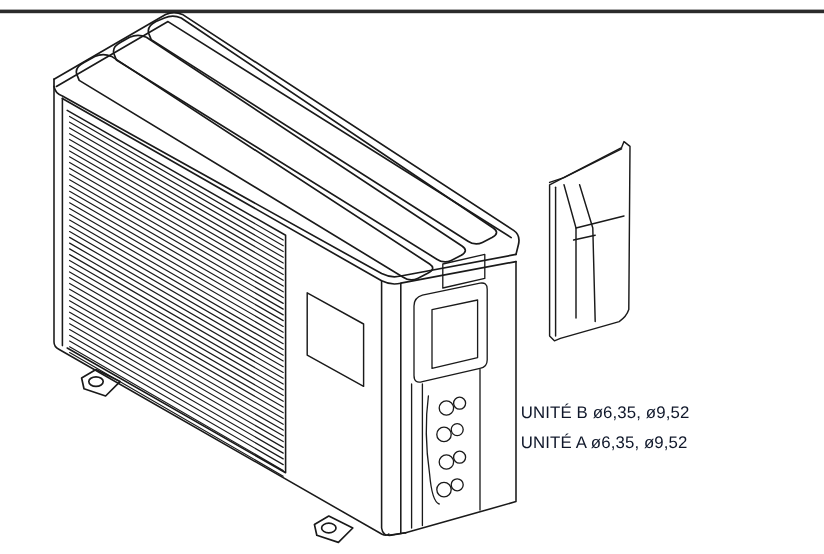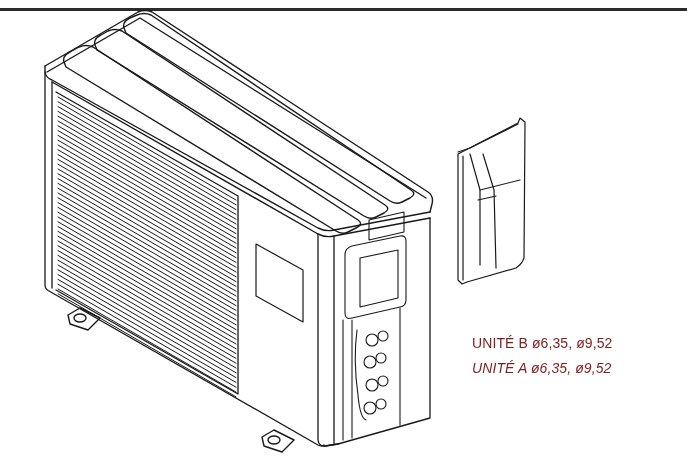--- a/index.html
+++ b/index.html
@@ -1,21 +1,21 @@
 <!DOCTYPE html>
 <html><head>
 <meta charset="utf-8">
 <style>
   html, body { margin: 0; padding: 0; background: #ffffff; }
   body { width: 687px; height: 462px; position: relative; overflow: hidden; font-family: "Liberation Sans", sans-serif; }
   .top-rule { position: absolute; left: 0; top: 8px; width: 687px; height: 3px; background: #2b2b2b; }
   .figure { position: absolute; left: 0; top: 0; width: 687px; height: 462px; }
-  .label { position: absolute; left: 472px; font-size: 14px; color: #7f1d1d; letter-spacing: 0.1px; white-space: nowrap; }
+  .label { position: absolute; left: 434px; font-size: 14px; color: #0f172a; letter-spacing: 0.1px; white-space: nowrap; }
   .label-b { top: 335px; }
-  .label-a { top: 360px; font-style: italic; }
+  .label-a { top: 360px; }
 </style>
 </head>
 <body>
 
 <div class="top-rule"></div>
 
 <svg class="figure" viewBox="0 0 687 462" xmlns="http://www.w3.org/2000/svg" fill="none" stroke="#1a1a1a" stroke-linejoin="round" stroke-linecap="round">
 
   <g stroke-width="1.4">
     <path d="M45 66 L138 12 Q145 9 152 12 L428 192 Q434 196 432 204 L430 212"></path>

